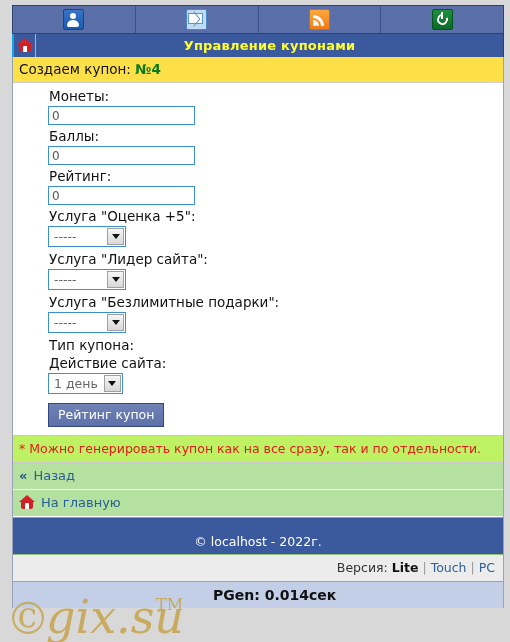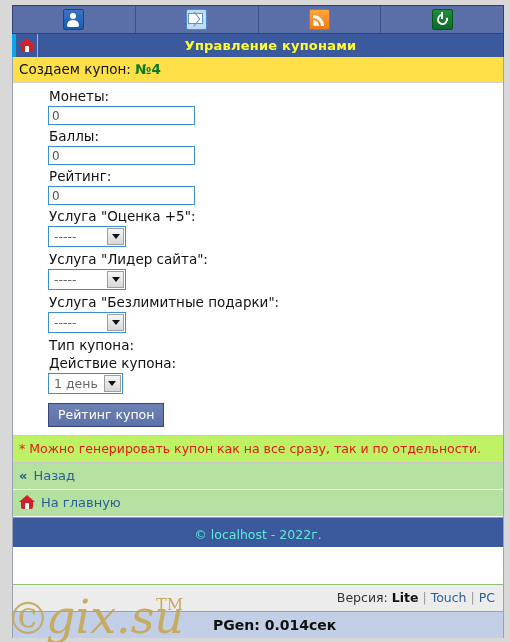--- a/index.html
+++ b/index.html
@@ -154,21 +154,21 @@
     background: #fff;
   }
 
   
   .titlebar {
     position: absolute;
     left: 12px; top: 34px;
     width: 492px; height: 23px;
     box-sizing: border-box;
     background: #3b5a9e;
-    border-left: 4px solid #0ea5e9;
+    border-left: 2px solid #0ea5e9;
     border-right: 1px solid #2e4272;
     display: flex;
     align-items: center;
   }
   .title-home {
     width: 22px;
     height: 100%;
     display: flex;
     align-items: center;
     justify-content: center;
@@ -339,42 +339,41 @@
   .chev {
     color: #1c4f8a;
     font-weight: bold;
     font-size: 13px;
     line-height: 13px;
   }
 
   .copybar {
     background: #3b5a9e;
     border-top: 1px solid #6fa8c8;
-    color: #5eead4;
+    color: #ffffff;
     text-align: center;
     font-size: 12.5px;
-    padding: 9px 0 5px 0;
+    padding: 16px 0 5px 0;
   }
   .onsite {
     background: #b4e0a0;
     border-top: 1px solid #fff;
     padding: 5px 6px 6px 6px;
     font-size: 13px;
     color: #111;
   }
   .onsite .v { color: #2a6099; }
 
   .verbar {
     background: #ececec;
     border-top: 1px solid #8fbf78;
     text-align: right;
     padding: 5px 8px 6px 6px;
     font-size: 12.5px;
     color: #333;
-    margin-top: 37px;
   }
   .verbar a { color: #2a6099; text-decoration: none; }
   .verbar b { color: #111; }
   .verbar .sep { color: #999; }
 
   .pgenbar {
     position: relative;
     background: #c3cfe6;
     border-top: 1px solid #9aa3b5;
     height: 27px;
@@ -495,21 +494,21 @@
       <div class="f-label">Услуга "Безлимитные подарки":</div>
       <div class="f-select w-dash">
         <span class="sel-val">-----</span>
         <span class="sel-arrow"></span>
       </div>
 
       
       <div class="f-label">Тип купона:</div>
 
       
-      <div class="f-label">Действие купона:</div>
+      <div class="f-label">Действие сайта:</div>
       <div class="f-select">
         <span class="sel-val">1 день</span>
         <span class="sel-arrow"></span>
       </div>
 
       <div>
         <button class="submit-btn">Рейтинг купон</button>
       </div>
     </div>
 

